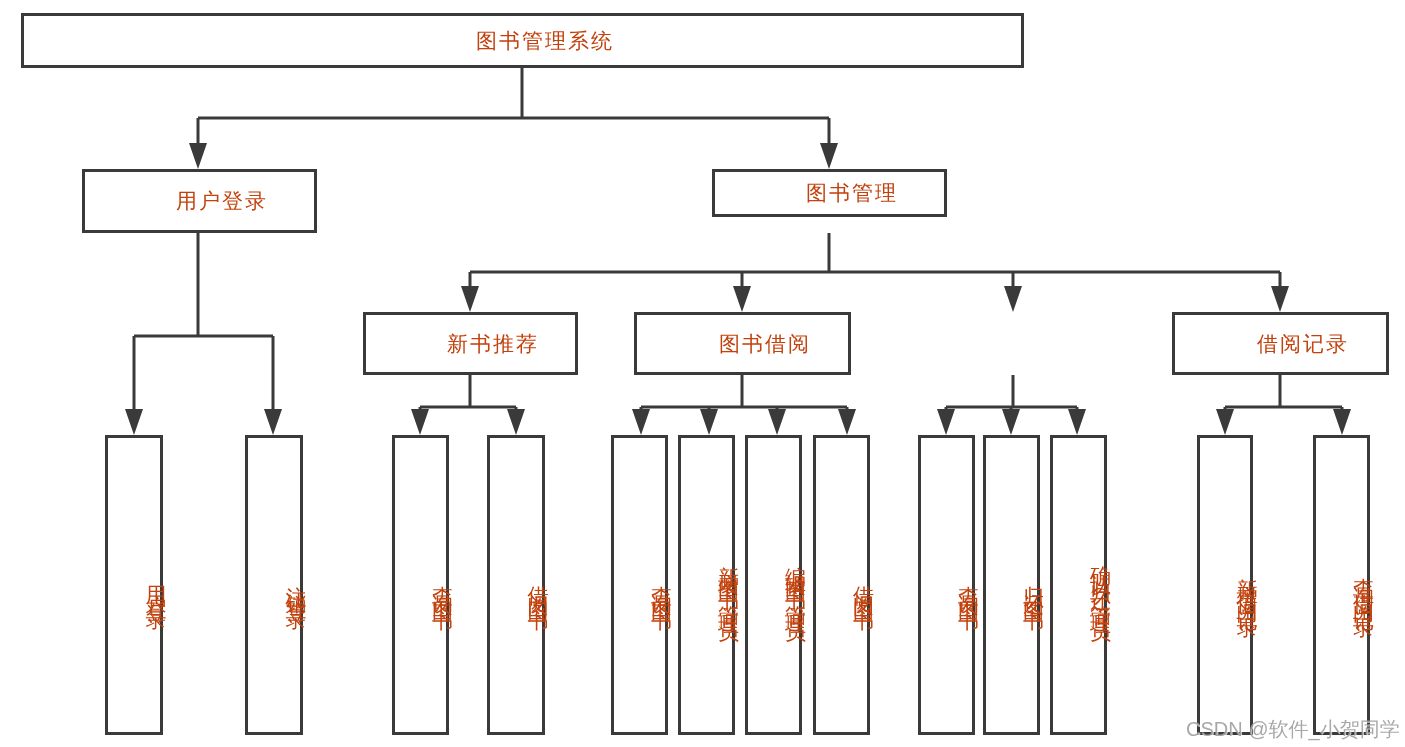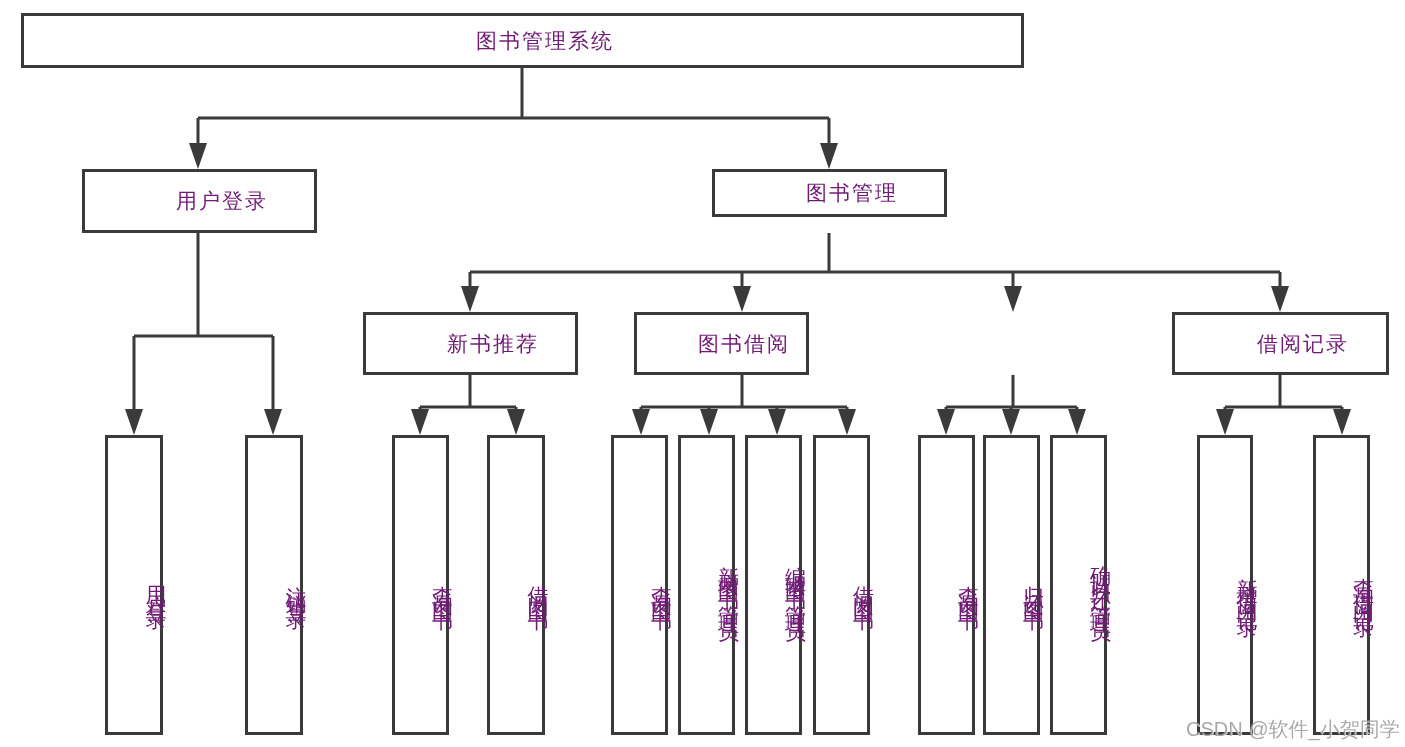--- a/index.html
+++ b/index.html
@@ -4,33 +4,33 @@
 <style>
   html,body{margin:0;padding:0;background:#ffffff;}
   #canvas{
     position:relative;width:1405px;height:747px;background:#ffffff;
     font-family:"Liberation Sans","DejaVu Sans",sans-serif;overflow:hidden;
   }
   #wires{position:absolute;left:0;top:0;z-index:1;pointer-events:none;}
   .node{
     position:absolute;box-sizing:border-box;border:3px solid #3a3a3a;background:#ffffff;
     display:flex;align-items:center;justify-content:center;
-    color:#701a75;z-index:2;padding-left:45px;
+    color:#c2410c;z-index:2;padding-left:45px;
   }
   .node .lbl{font-size:21px;letter-spacing:2px;white-space:nowrap;}
   .leaf .lbl{
     writing-mode:vertical-rl;text-orientation:mixed;
     font-size:21px;line-height:1;letter-spacing:8px;white-space:nowrap;
   }
   
   .n-root{left:21px;top:13px;width:1003px;height:55px;}
   .n-user-login{left:82px;top:169px;width:235px;height:64px;}
   .n-book-mgmt{left:712px;top:169px;width:235px;height:48px;}
   .n-new-book{left:363px;top:312px;width:215px;height:63px;justify-content:center;}
-  .n-book-borrow{left:634px;top:312px;width:175px;height:63px;}
+  .n-book-borrow{left:634px;top:312px;width:217px;height:63px;}
   .n-current-borrow{left:906px;top:312px;width:214px;height:63px;}
   .n-borrow-record{left:1172px;top:312px;width:217px;height:63px;}
   
   .leaf{top:435px;height:300px;}
   .l-user-login{left:105px;width:58px;}
   .l-logout{left:245px;width:58px;}
   .l-nb-query{left:392px;width:57px;}
   .l-nb-borrow{left:487px;width:58px;}
   .l-bb-query{left:611px;width:57px;}
   .l-bb-add{left:678px;width:57px;}

